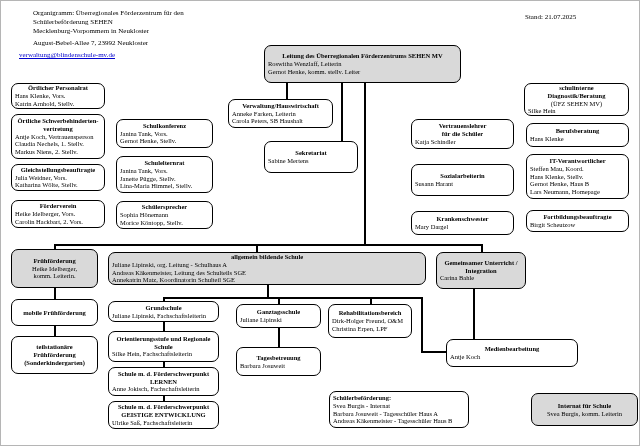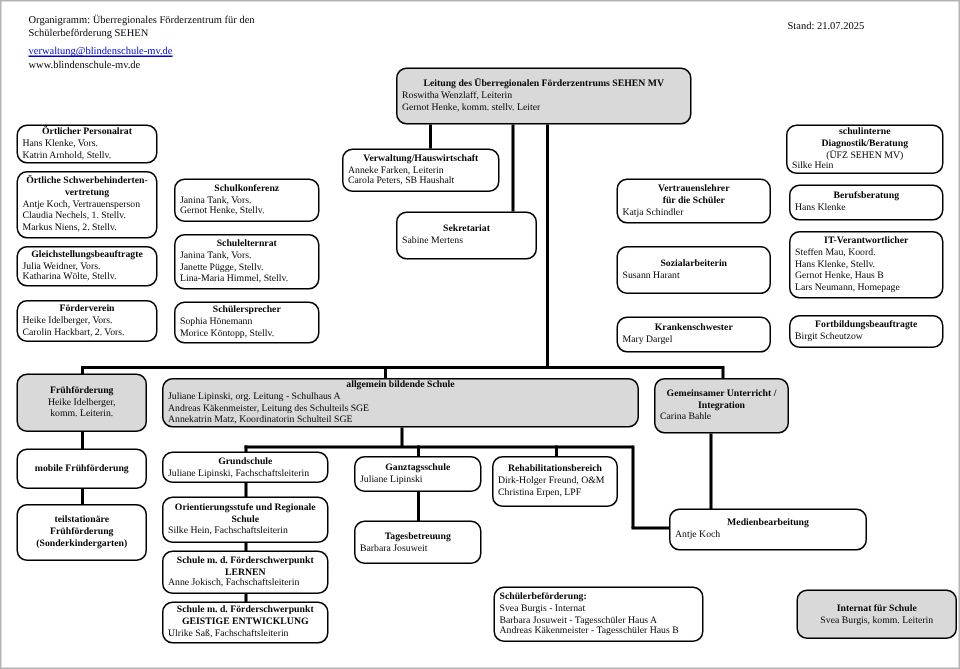--- a/index.html
+++ b/index.html
@@ -1,21 +1,21 @@
 <!DOCTYPE html>
 <html><head>
 <meta charset="utf-8">
 <style>
   html,body{margin:0;padding:0;background:#888;}
   #page{position:relative;width:640px;height:446px;background:#ffffff;
         font-family:"Liberation Serif","DejaVu Serif",serif;color:#000;
         overflow:hidden;border:1px solid #b5b5b5;box-sizing:border-box;}
   
   #header{position:absolute;left:18px;top:8px;font-size:7px;line-height:1.3;}
-  #header .blk{margin-bottom:3px;}
+  #header .blk{margin-bottom:3px;margin-left:14px;}
   #header a{color:#0000cc;text-decoration:underline;margin-top:43px;}
   #stand{position:absolute;left:524px;top:12px;font-size:7px;text-align:center;}
   
   .node{position:absolute;box-sizing:border-box;border:1px solid #000;border-radius:7px;
         background:#fff;padding:1px 3px;font-size:6.5px;line-height:1.2;
         display:flex;flex-direction:column;justify-content:center;}
   .node.gray{background:#d9d9d9;}
   .node .t{font-weight:bold;text-align:center;}
   .node .t.left{text-align:left;}
   .node .s{text-align:center;}
@@ -26,23 +26,24 @@
 </style>
 </head>
 <body>
 
 <div id="page">
 
   <div id="header">
     <div class="blk">
       <div>Organigramm: Überregionales Förderzentrum für den</div>
       <div>Schülerbeförderung SEHEN</div>
-    </div>
+      <div>Mecklenburg-Vorpommern in Neukloster</div>
+    </div>
+    <div class="blk">August-Bebel-Allee 7, 23992 Neukloster</div>
     <div><a href="mailto:verwaltung@blindenschule-mv.de">verwaltung@blindenschule-mv.de</a></div>
-    <div>www.blindenschule-mv.de</div>
   </div>
 
   <div id="stand">Stand: 21.07.2025</div>
 
 <div class="line" style="left: 285px; top: 82px; width: 1.5px; height: 16px;"></div>
     <div class="line" style="left: 340px; top: 82px; width: 1.5px; height: 58px;"></div>
     <div class="line" style="left: 363px; top: 82px; width: 1.5px; height: 161px;"></div>
     <div class="line" style="left: 53px; top: 243px; width: 428px; height: 1.5px;"></div>
     <div class="line" style="left: 53px; top: 243px; width: 1.5px; height: 6px;"></div>
     <div class="line" style="left: 255px; top: 243px; width: 1.5px; height: 9px;"></div>

